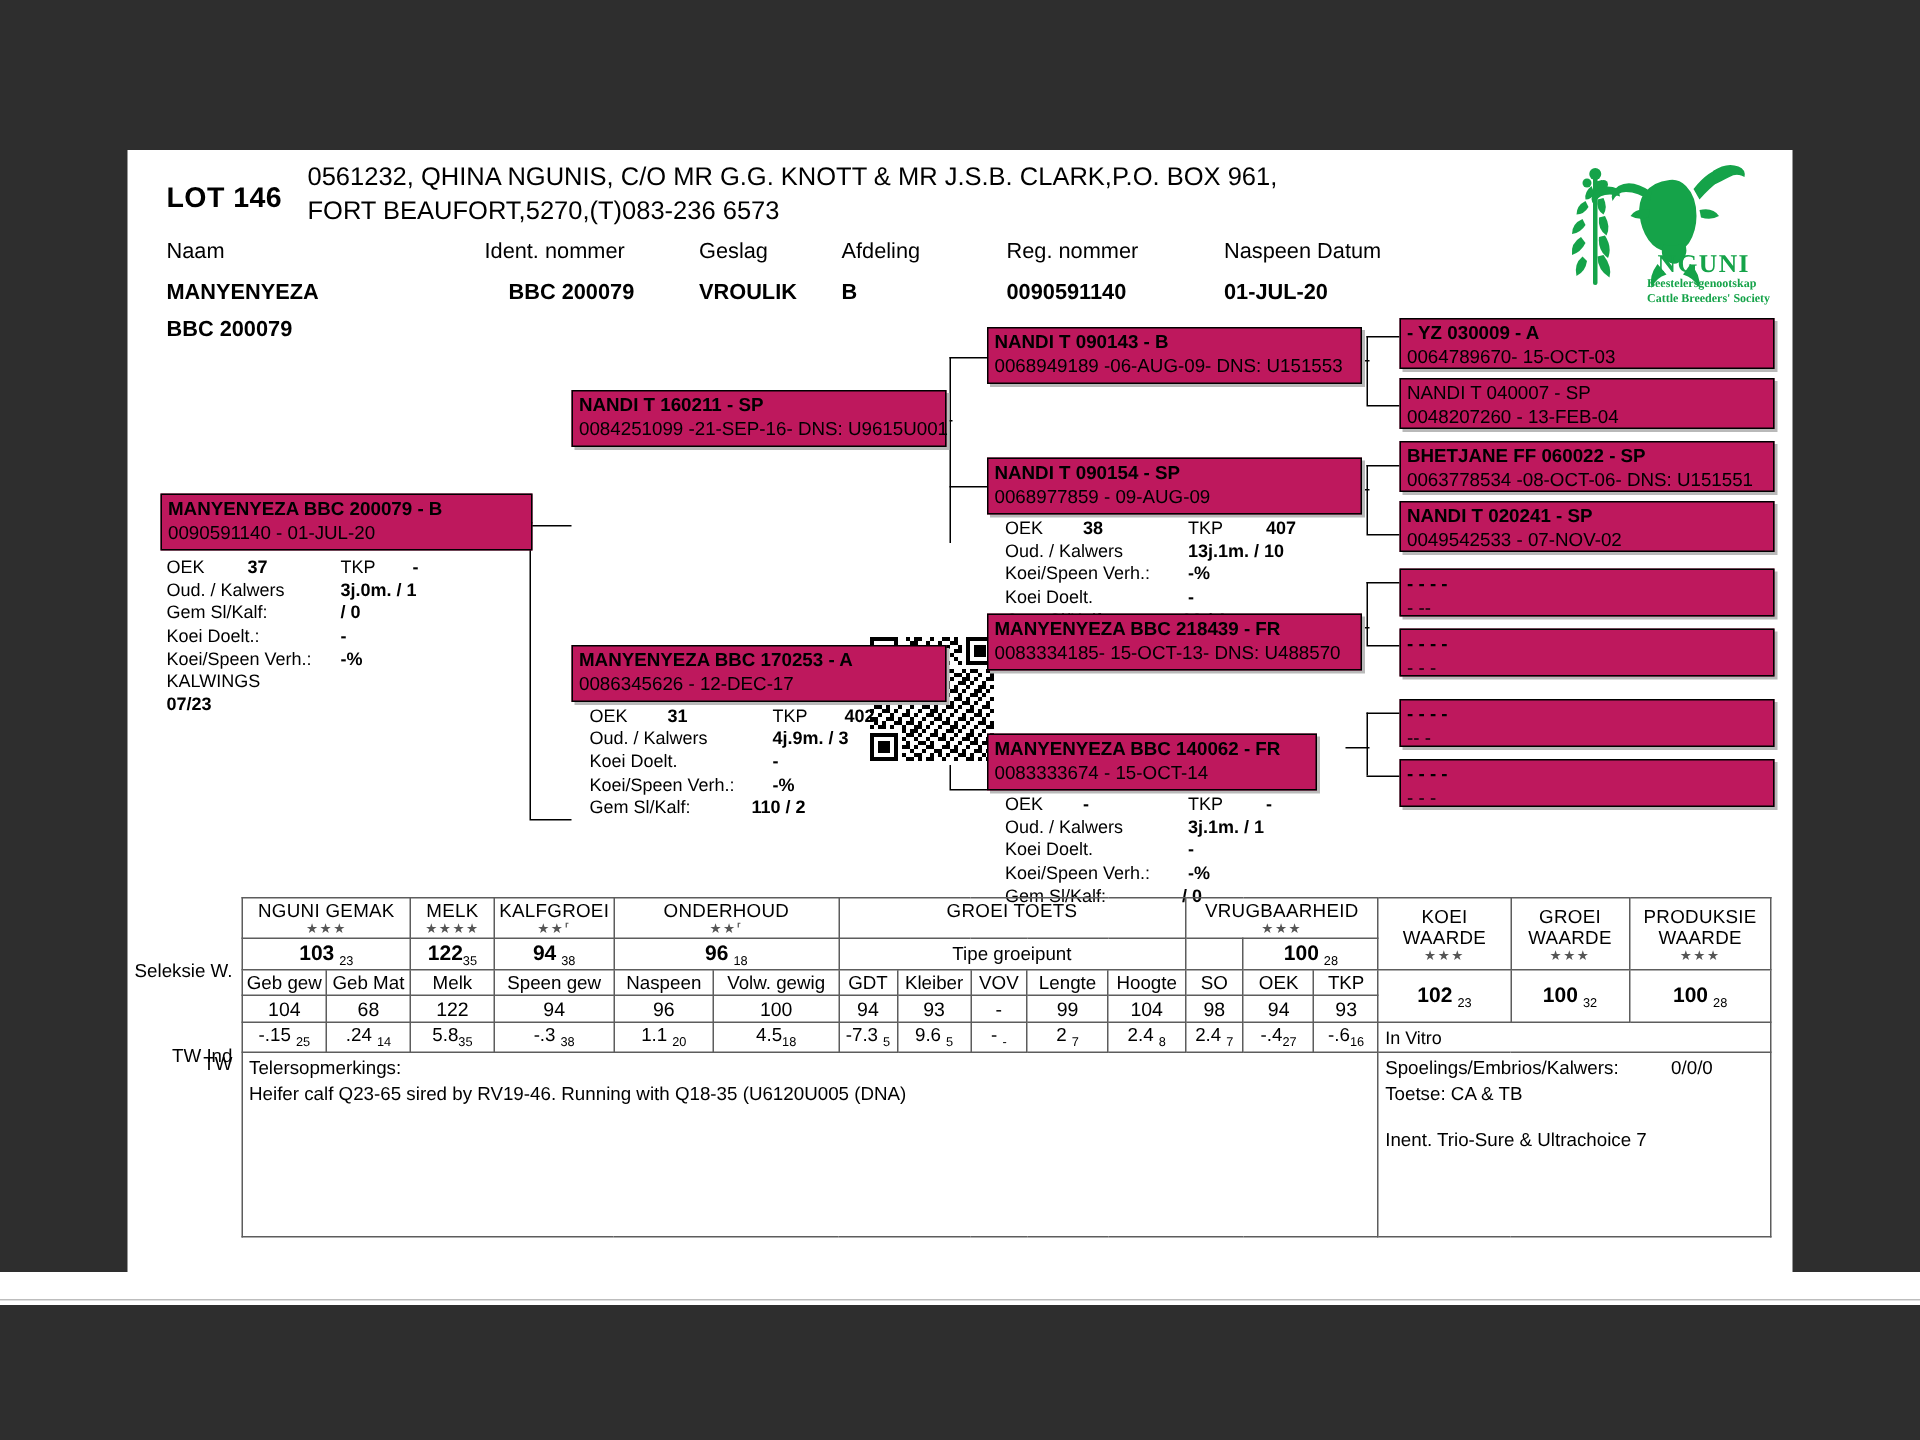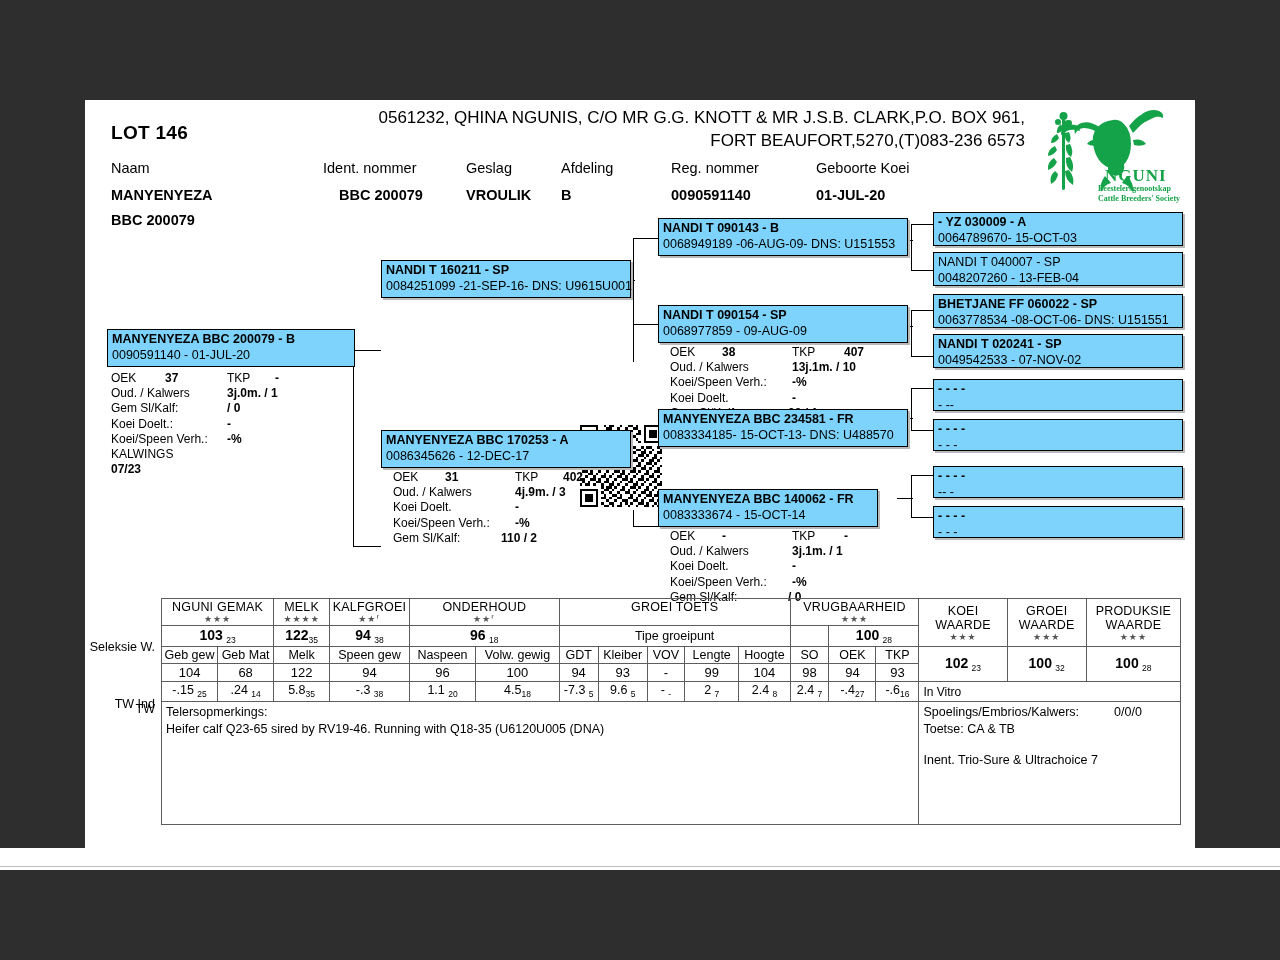--- a/index.html
+++ b/index.html
@@ -31,21 +31,21 @@
 
   
   .lot {
     position: absolute; left: 26px; top: 22px;
     font-size: 19px; font-weight: bold; color: #000;
     letter-spacing: .3px;
   }
   .consignor {
     position: absolute; left: 120px; top: 7px;
     width: 820px;
-    text-align: right;
+    text-align: left;
     font-size: 17px; color: #000;
     line-height: 1.35;
   }
   .logo {
     position: absolute; right: 12px; top: 6px;
     width: 140px; height: 96px;
   }
   .logo svg { display:block; }
   .logo .ngunitext {
     position: absolute; left: 62px; top: 60px;
@@ -60,21 +60,21 @@
 
   .fieldrow { position: absolute; top: 60px; left: 26px; width: 1040px; }
   .fieldlabel { position: absolute; font-size: 14.5px; color: #000; }
   .fieldvalue { position: absolute; font-size: 14.5px; color: #000; font-weight: bold; top: 27px;}
   .fieldvalue2 { position: absolute; font-size: 14.5px; color: #000; font-weight: bold; top: 52px;}
 
   
   .pbox {
     position: absolute;
     border: 1.4px solid #000;
-    background: #7dd3fc;
+    background: #be185d;
     box-sizing: border-box;
     padding: 2px 4px 1px 4px;
   }
   .pbox .t1 { font-size: 12.5px; font-weight: bold; color:#000; white-space: nowrap; line-height: 1.25; }
   .pbox .t2 { font-size: 12.5px; color:#000; white-space: nowrap; line-height: 1.25; }
   .pbox.thin .t1 { font-weight: normal; }
   .pbox.shadow { box-shadow: 2px 2px 0 0 #b9b9b9; }
 
   .pdet { position: absolute; font-size: 12px; color: #000; line-height: 1.27; white-space: nowrap;}
   .pdet .k { display:inline-block; }
@@ -176,21 +176,21 @@
       <div>Cattle Breeders' Society</div>
     </div>
   </div>
 
   <div class="fieldrow">
     <div class="fieldlabel" style="left:0px">Naam</div>
     <div class="fieldlabel" style="left:212px">Ident. nommer</div>
     <div class="fieldlabel" style="left:355px">Geslag</div>
     <div class="fieldlabel" style="left:450px">Afdeling</div>
     <div class="fieldlabel" style="left:560px">Reg. nommer</div>
-    <div class="fieldlabel" style="left:705px">Geboorte Koei</div>
+    <div class="fieldlabel" style="left:705px">Naspeen Datum</div>
 
     <div class="fieldvalue" style="left:0px">MANYENYEZA</div>
     <div class="fieldvalue2" style="left:0px">BBC 200079</div>
     <div class="fieldvalue" style="left:228px">BBC 200079</div>
     <div class="fieldvalue" style="left:355px">VROULIK</div>
     <div class="fieldvalue" style="left:450px">B</div>
     <div class="fieldvalue" style="left:560px">0090591140</div>
     <div class="fieldvalue" style="left:705px">01-JUL-20</div>
   </div>
 
@@ -549,21 +549,21 @@
   </div>
   <div class="pdet" style="left:585px; top:245px;">
     <div><span class="k" style="width:52px;display:inline-block">OEK</span><span class="v" style="width:70px;display:inline-block">38</span><span class="k" style="width:52px;display:inline-block">TKP</span><span class="v">407</span></div>
     <div><span class="k" style="width:122px;display:inline-block">Oud. / Kalwers</span><span class="v">13j.1m. / 10</span></div>
     <div><span class="k" style="width:122px;display:inline-block">Koei/Speen Verh.:</span><span class="v">-%</span></div>
     <div><span class="k" style="width:122px;display:inline-block">Koei Doelt.</span><span class="v">-</span></div>
     <div><span class="k" style="width:118px;display:inline-block">Gem Sl/Kalf:</span><span class="v">93 / 1</span></div>
   </div>
 
   <div class="pbox shadow" style="left:573px; top:309px; width:250px; height:38px;">
-    <div class="t1">MANYENYEZA BBC 234581 - FR</div>
+    <div class="t1">MANYENYEZA BBC 218439 - FR</div>
     <div class="t2">0083334185- 15-OCT-13-  DNS: U488570</div>
   </div>
 
   <div class="pbox shadow" style="left:573px; top:389px; width:220px; height:38px;">
     <div class="t1">MANYENYEZA BBC 140062 - FR</div>
     <div class="t2">0083333674 - 15-OCT-14</div>
   </div>
   <div class="pdet" style="left:585px; top:429px;">
     <div><span class="k" style="width:52px;display:inline-block">OEK</span><span class="v" style="width:70px;display:inline-block">-</span><span class="k" style="width:52px;display:inline-block">TKP</span><span class="v">-</span></div>
     <div><span class="k" style="width:122px;display:inline-block">Oud. / Kalwers</span><span class="v">3j.1m. / 1</span></div>

